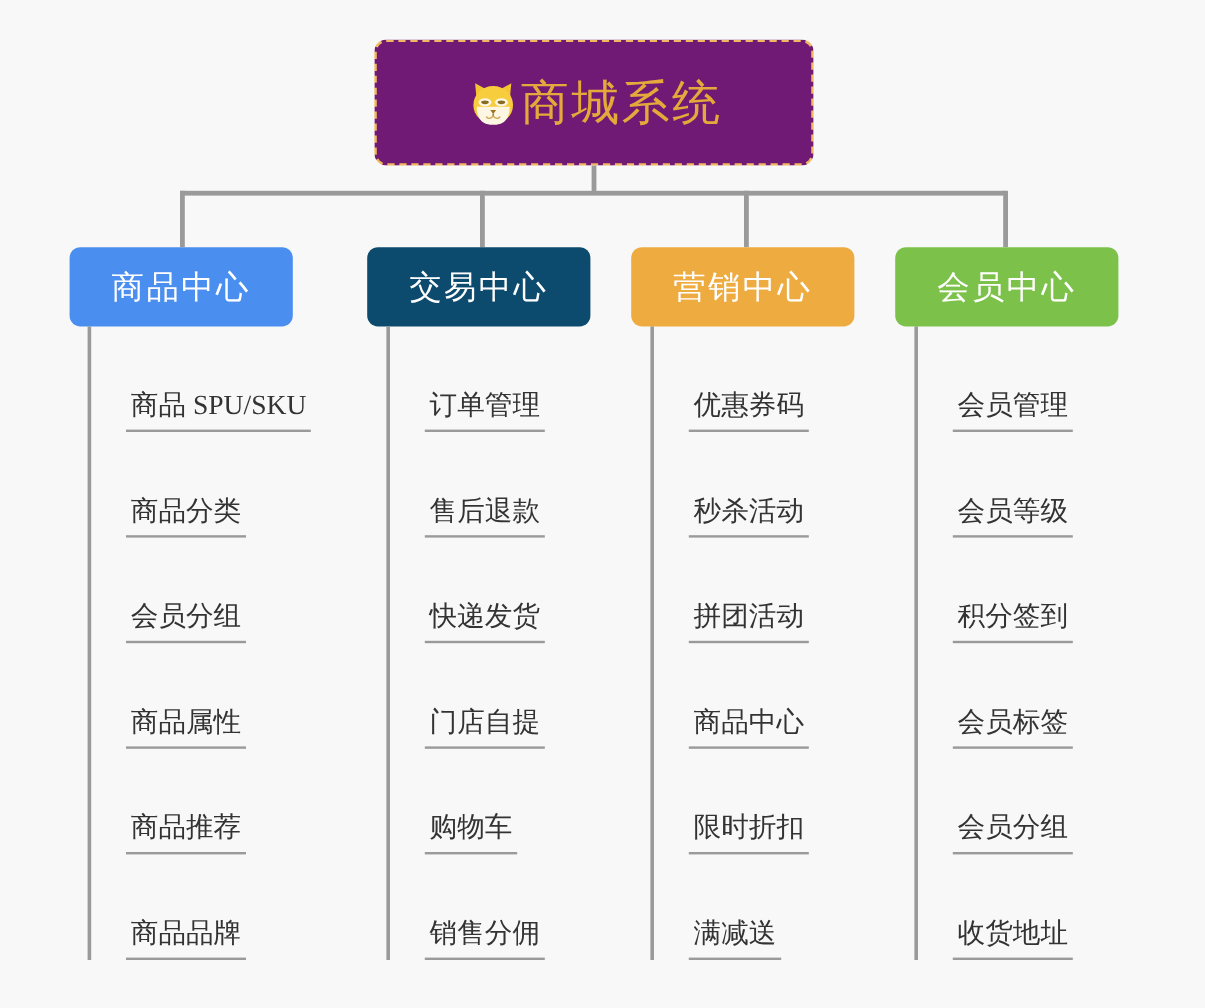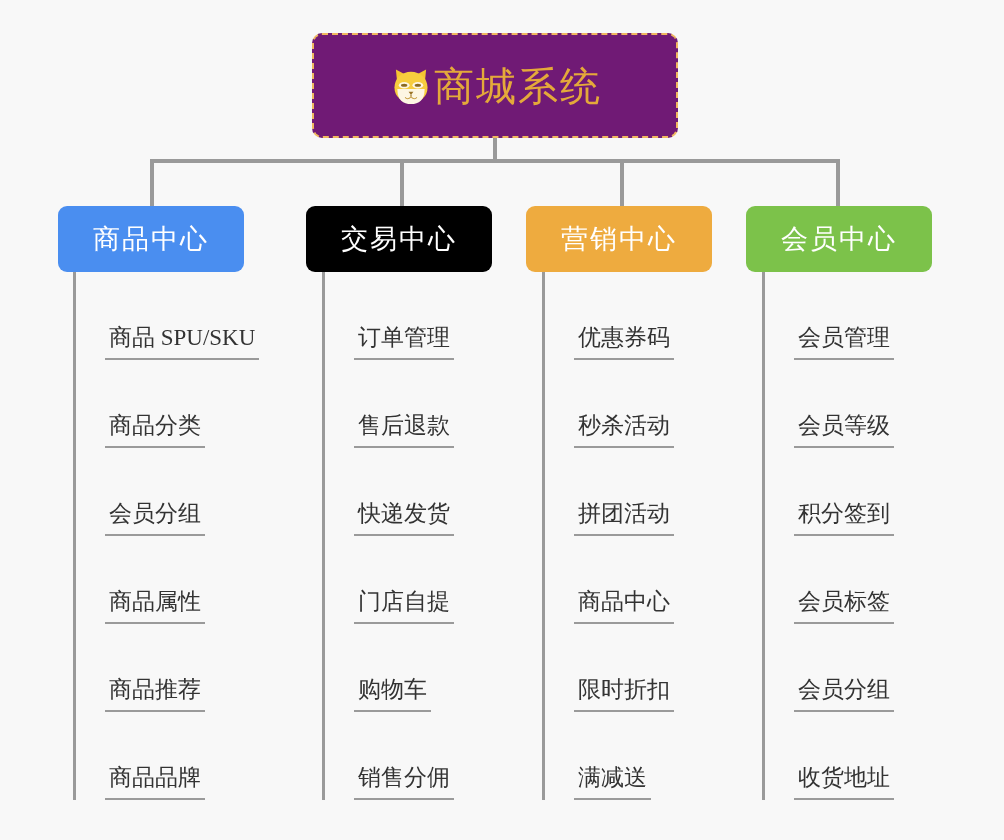--- a/index.html
+++ b/index.html
@@ -154,21 +154,21 @@
   <div class="conn conn-stem"></div>
   <div class="conn conn-bus"></div>
   <div class="conn conn-drop" style="left:150px"></div>
   <div class="conn conn-drop" style="left:400px"></div>
   <div class="conn conn-drop" style="left:620px"></div>
   <div class="conn conn-drop" style="left:836px"></div>
 
   <div class="cat-box" style="left:58px;width:186px;background:#4a8ef0">
     <span class="cat-label">商品中心</span>
   </div>
-  <div class="cat-box" style="left:306px;width:186px;background:#000000">
+  <div class="cat-box" style="left:306px;width:186px;background:#0c4a6e">
     <span class="cat-label">交易中心</span>
   </div>
   <div class="cat-box" style="left:746px;width:186px;background:#7cc24a">
     <span class="cat-label">会员中心</span>
   </div>
   <div class="cat-box" style="left:526px;width:186px;background:#eeab3f">
     <span class="cat-label">营销中心</span>
   </div>
 
   <div class="leaf-col" style="left:73px">

